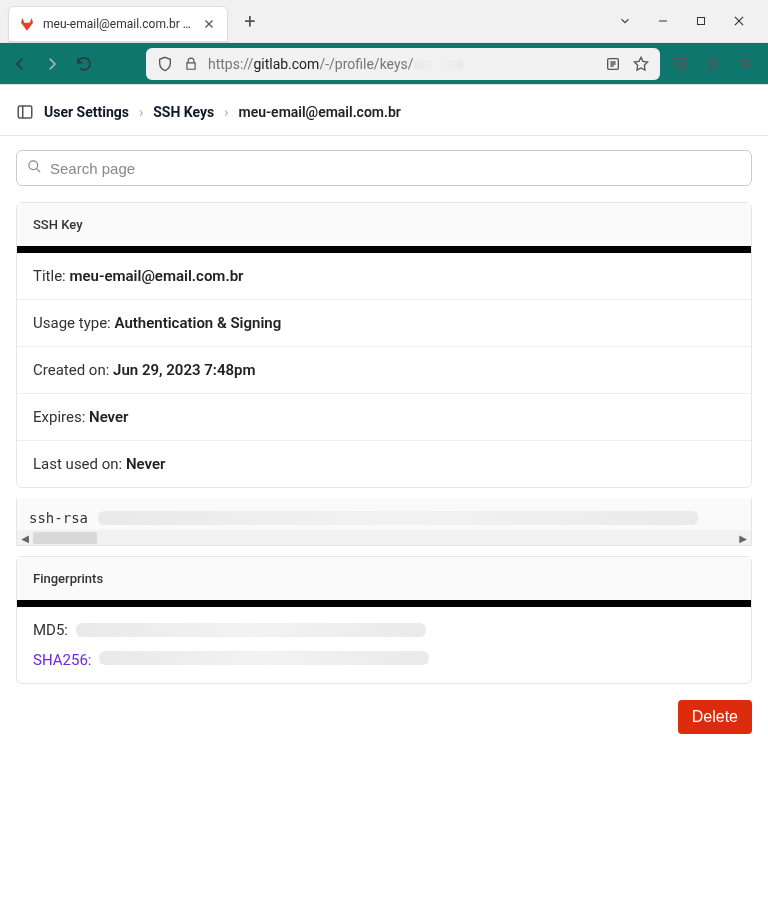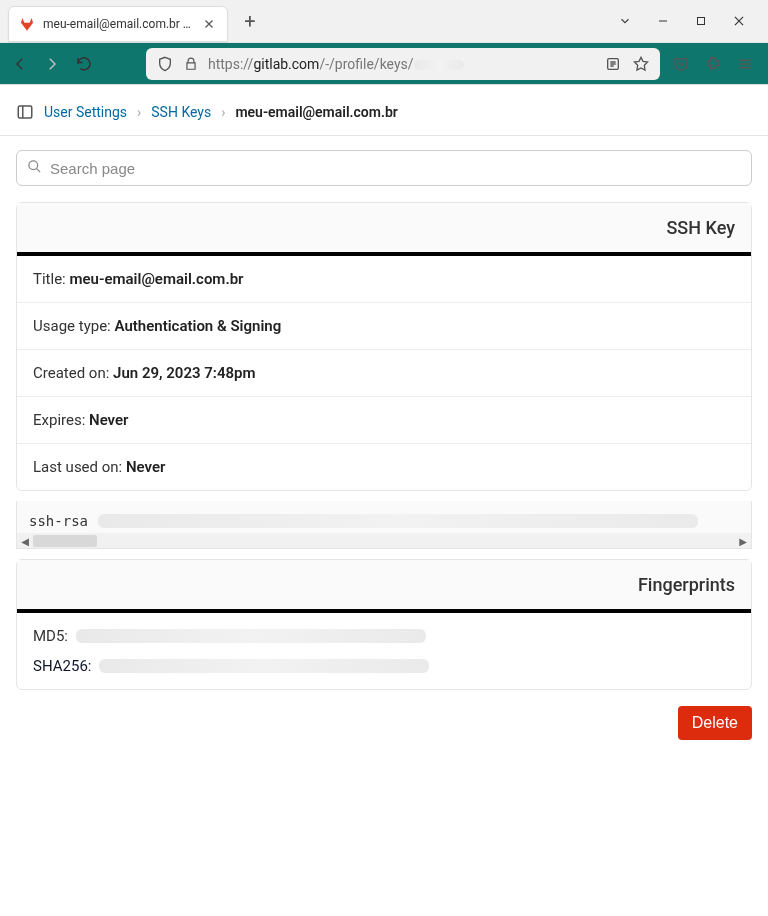--- a/index.html
+++ b/index.html
@@ -151,21 +151,21 @@
     }
     .breadcrumbs {
       display: flex;
       align-items: center;
       padding: 18px 16px 14px 16px;
       gap: 10px;
       border-bottom: 1px solid #e5e5e5;
       color: #555;
       font-size: 14px;
     }
-    .crumb { cursor: pointer; color: #0369a1; }
+    .crumb { cursor: pointer; color: #0f172a; font-weight: bold; }
     .crumb-sep { color: #aaa; }
     .crumb.current { color: #222; font-weight: 600; cursor: default; }
     .sidebar-toggle {
       width: 18px; height: 18px;
       display: flex; align-items: center; justify-content: center;
       cursor: pointer; color: #555;
     }
     .content { padding: 14px 16px; }
     .search-box {
       border: 1px solid #ccc;
@@ -190,25 +190,24 @@
     .search-input::placeholder { color: #888; }
     .panel {
       border: 1px solid #e5e5e5;
       border-radius: 6px;
       background: #fff;
       margin-bottom: 10px;
     }
     .panel-header {
       background: #fafafa;
       padding: 14px 16px;
-      border-bottom: 4px solid #000000;
-      font-size: 18px;
+      border-bottom: 7px solid #000000;
+      font-size: 13px;
       color: #333;
       font-weight: 500;
-      text-align: right;
     }
     .detail-row {
       padding: 14px 16px;
       border-bottom: 1px solid #eee;
       font-size: 15px;
       color: #333;
     }
     .detail-row:last-child { border-bottom: none; }
     .detail-value { font-weight: 600; color: #222; }
     .code-row {
@@ -253,23 +252,22 @@
       padding: 14px 16px 6px 16px;
       font-size: 15px;
       color: #333;
       display: flex;
       align-items: center;
       gap: 8px;
     }
     .fp-row2 {
       padding: 6px 16px 14px 16px;
       font-size: 15px;
-      color: #0f172a;
-      display: flex;
-      align-items: center;
+      color: #6d28d9;
+      display: flex;
       gap: 8px;
     }
     .delete-wrap {
       display: flex;
       justify-content: flex-end;
       padding: 6px 0 14px 0;
     }
     .delete-btn {
       background: #dd2b0e;
       color: #fff;

